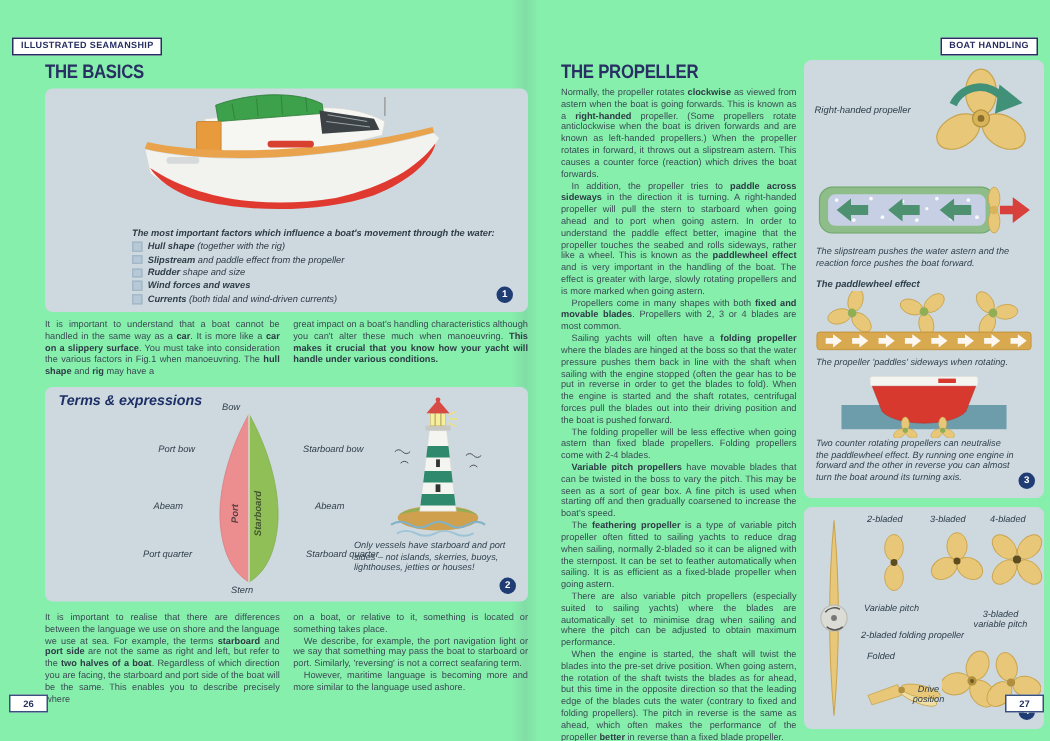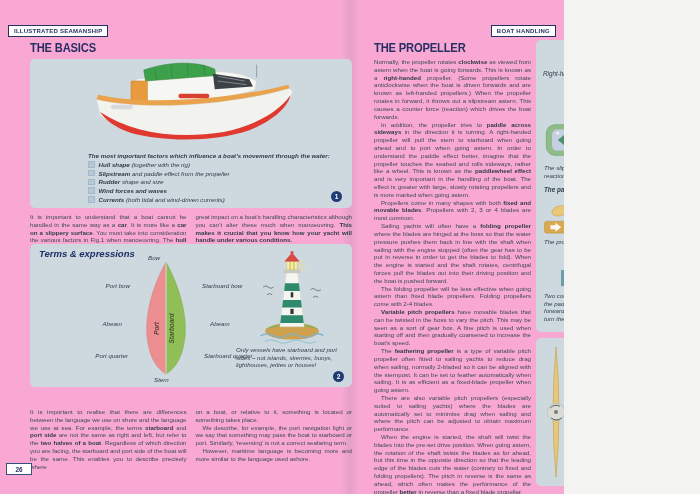--- a/index.html
+++ b/index.html
@@ -1,16 +1,16 @@
 <!DOCTYPE html>
 <html lang="en"><head>
 <meta charset="utf-8">
 <style>
   html,body{margin:0;padding:0;background:#f3f4f2;}
-  #spread{position:relative;width:564px;height:494px;background:#f9a8d4;overflow:hidden;
+  #spread{position:relative;width:700px;height:494px;background:#86efac;overflow:hidden;
           font-family:"Liberation Sans","DejaVu Sans",sans-serif;color:#3b4a54;}
   #spread::before{content:"";position:absolute;left:341px;top:0;width:18px;height:100%;
           background:linear-gradient(to right,rgba(0,0,0,0),rgba(100,112,125,.14),rgba(0,0,0,0));pointer-events:none;}
   .abs{position:absolute;}
   .tab{position:absolute;top:25px;background:#fff;border:1px solid #272f63;color:#272f63;
        font-size:6px;font-weight:bold;letter-spacing:.25px;padding:2px 5px;white-space:nowrap;}
   .pagetitle{position:absolute;color:#272f63;font-weight:bold;font-size:13px;letter-spacing:-.2px;
        transform:scaleX(.86);transform-origin:left top;white-space:nowrap;}
   .figbox{position:absolute;background:#cdd8df;border-radius:5px;}
   .body-col{font-size:6.15px;line-height:1.27;text-align:justify;color:#3b4a54;}
@@ -95,21 +95,21 @@
         </div>
     </div>
     <div class="badge" style="right:10px;bottom:6px;">1</div>
   </div>
 
   <div class="abs twocol" style="left:30px;top:213px;width:322px;">
     <div class="body-col">It is important to understand that a boat cannot be handled in the same way as a <b>car</b>. It is more like a <b>car on a slippery surface</b>. You must take into consideration the various factors in Fig.1 when manoeuvring. The <b>hull shape</b> and <b>rig</b> may have a</div>
     <div class="body-col">great impact on a boat's handling characteristics although you can't alter these much when manoeuvring. <b>This makes it crucial that you know how your yacht will handle under various conditions.</b></div>
   </div>
 
-  <div class="figbox" style="left:30px;top:244px;width:322px;height:143px;">
+  <div class="figbox" style="left:30px;top:258px;width:322px;height:143px;">
     <div class="terms-title">Terms &amp; expressions</div>
     <svg class="abs" style="left:104px;top:14px;" width="64" height="120" viewBox="20 0 80 150">
       <path d="M60,5 C45,32 34,66 36,96 C38,120 46,137 60,145 Z" fill="#ec8d90" stroke="#d97a7e" stroke-width="0.6"></path>
       <path d="M60,5 C75,32 86,66 84,96 C82,120 74,137 60,145 Z" fill="#90bf58" stroke="#7dab47" stroke-width="0.6"></path>
       <line x1="60" y1="5" x2="60" y2="145" stroke="#e7eef0" stroke-width="1"></line>
       <text class="lt" x="51" y="88" transform="rotate(-90 51 88)" text-anchor="middle" fill="#5a4040">Port</text>
       <text class="lt" x="70" y="88" transform="rotate(-90 70 88)" text-anchor="middle" fill="#44582f">Starboard</text>
     </svg>
     <span class="tl" style="left:118px;top:10px;">Bow</span>
     <span class="tl tr" style="left:44px;top:38px;width:56px;">Port bow</span>

